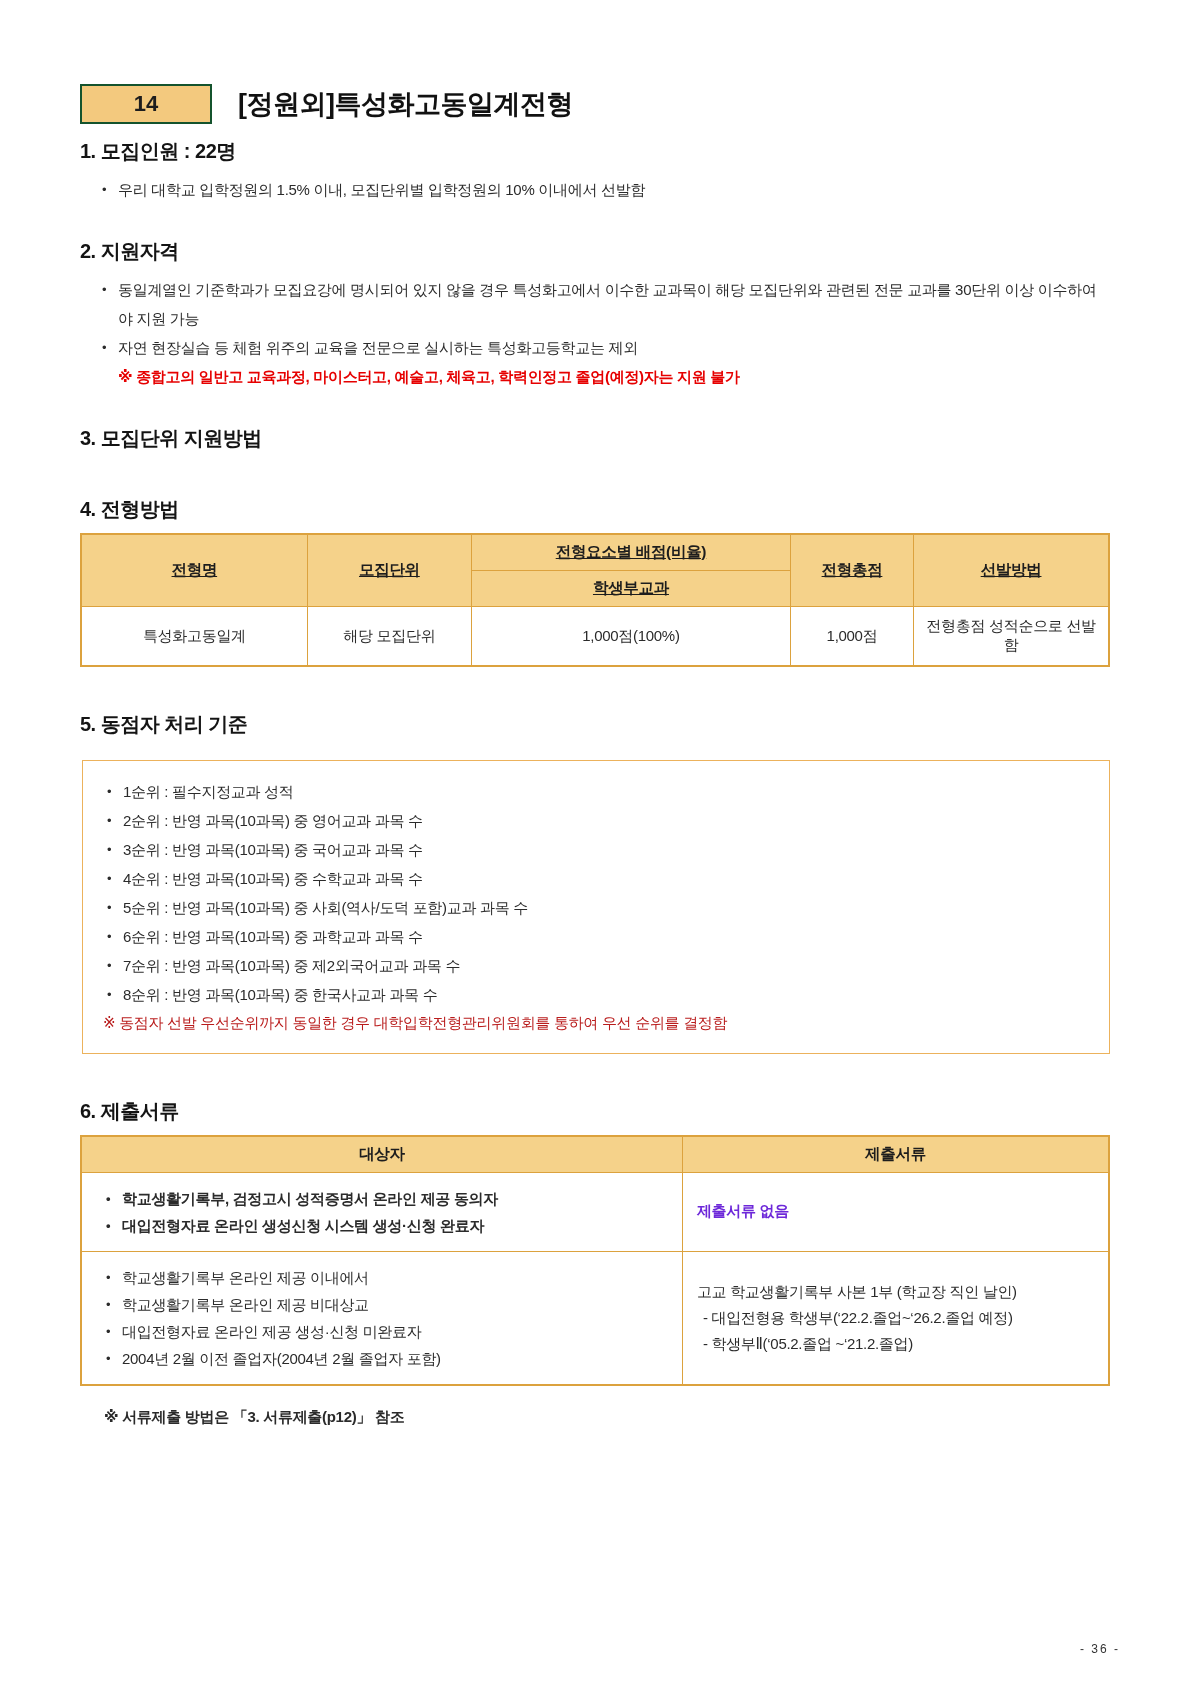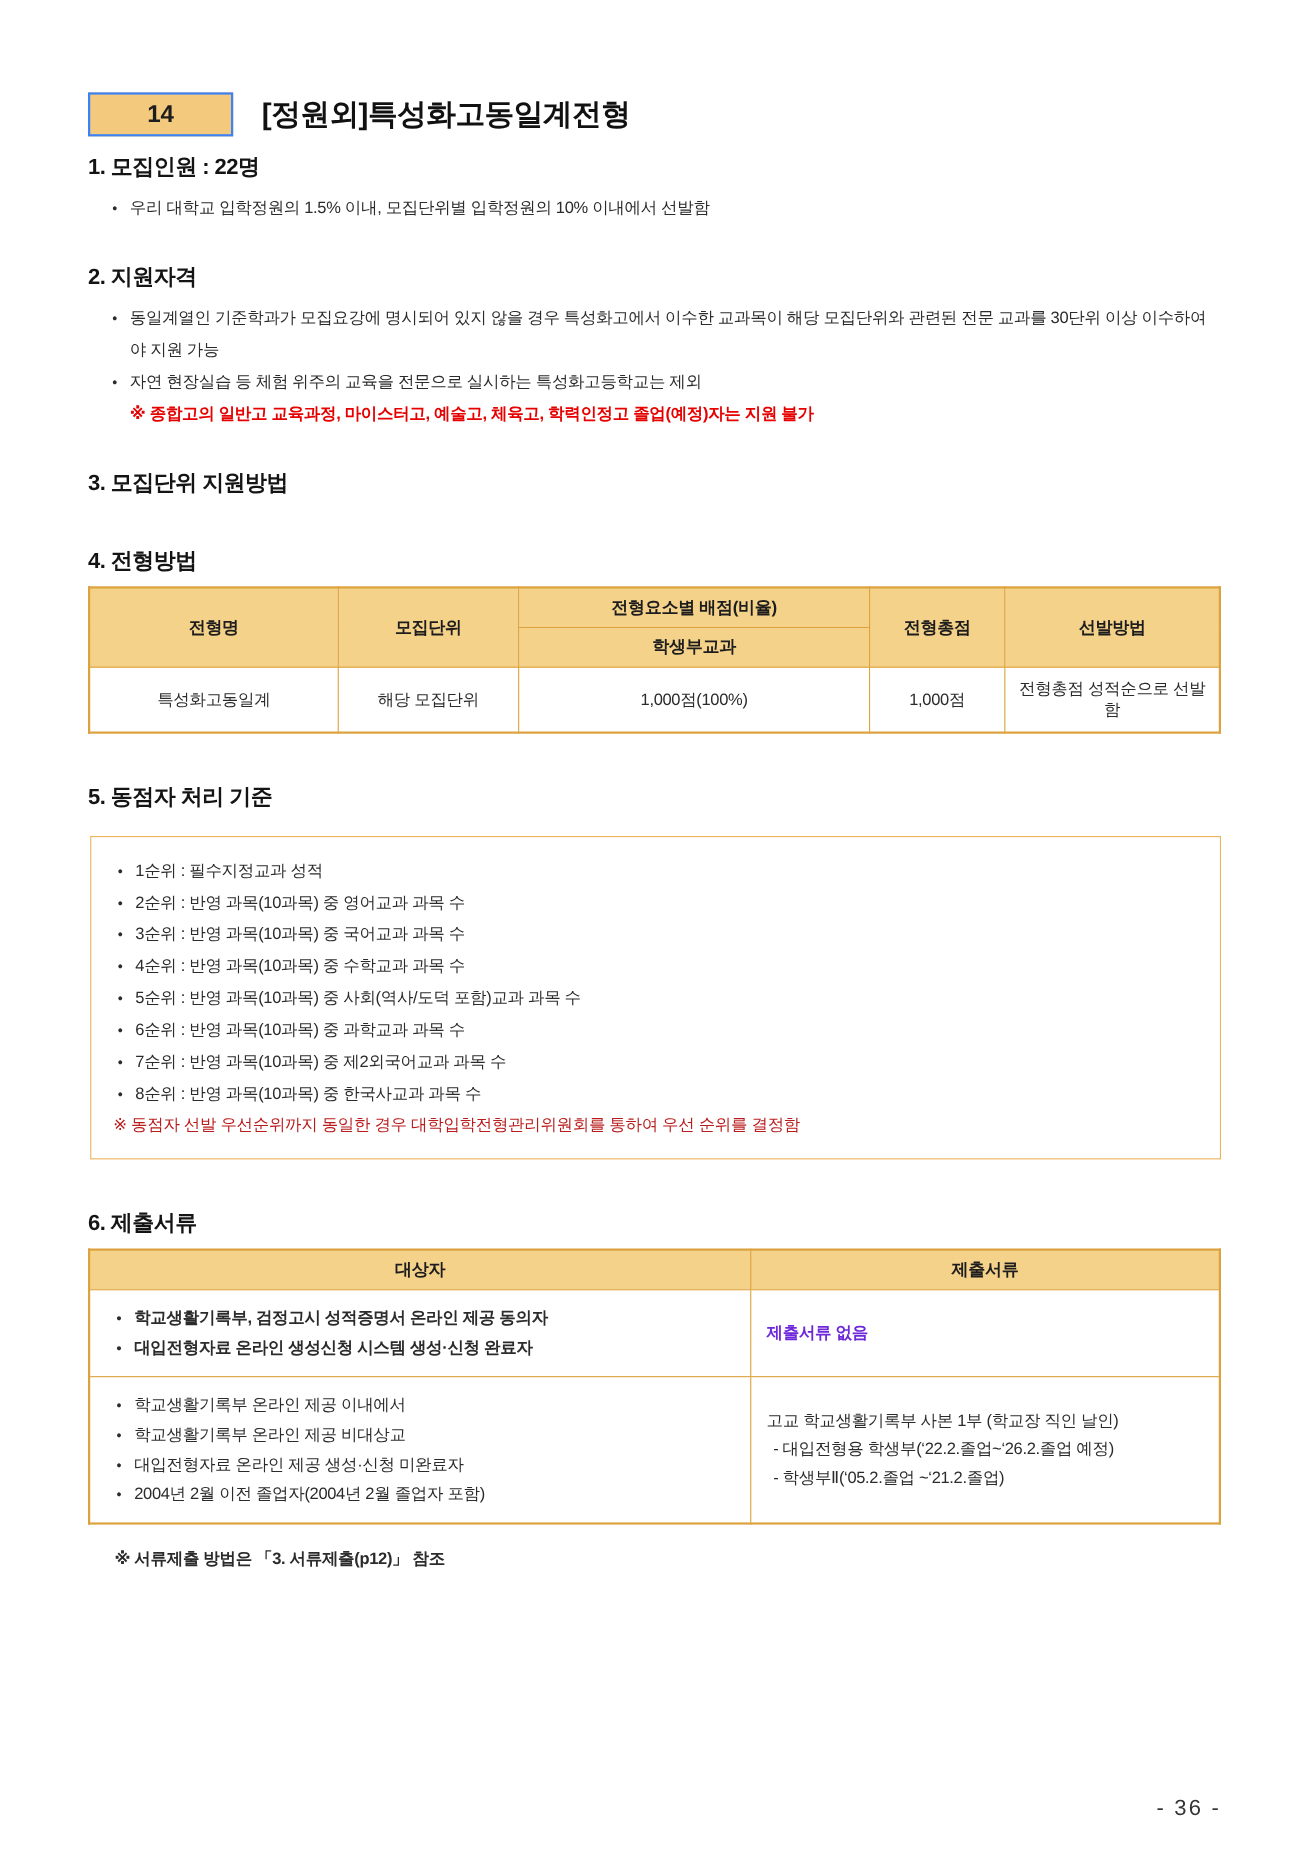--- a/index.html
+++ b/index.html
@@ -10,21 +10,21 @@
     font-family: "Liberation Sans", "DejaVu Sans", sans-serif;
     color: #2b2b2b;
     position: relative;
   }
   .page { position: absolute; inset: 0; padding: 84px 80px 0 80px; }
 
   
   .doc-header { display: flex; align-items: center; margin-bottom: 14px; }
   .num-box {
     width: 132px; height: 40px;
-    background: #f3c97e; border: 2px solid #3b82f6;
+    background: #f3c97e; border: 2px solid #14532d;
     display: flex; align-items: center; justify-content: center;
     font-size: 22px; font-weight: bold; color: #1d1d1d;
   }
   .doc-title { font-size: 27px; font-weight: bold; color: #111; margin-left: 26px; letter-spacing: -0.5px; }
 
   
   .sec { margin: 0; }
   .sec-heading {
     font-size: 20px; font-weight: bold; color: #141414;
     margin: 0 0 10px 0; letter-spacing: -0.5px;
@@ -50,21 +50,21 @@
 
   
   table { border-collapse: collapse; width: 100%; }
   table, th, td { border: 1px solid #dca23e; }
   table { border-width: 2px; }
   th {
     background: #f5d28a; font-size: 15.5px; font-weight: bold; color: #1d1d1d;
     text-align: center; padding: 7px 4px; letter-spacing: -0.3px;
   }
   td { font-size: 15px; color: #2b2b2b; text-align: center; padding: 10px 6px; letter-spacing: -0.3px; }
-  .t4 th { height: 35px; }
+  .t4 th { height: 35px; text-decoration: underline; }
   .t4 td { height: 48px; }
 
   
   .t6 td { text-align: left; vertical-align: middle; padding: 12px 14px; }
   .t6 ul.bullets { padding-left: 10px; }
   .t6 ul.bullets li { line-height: 27px; }
   .blue-strong { color: #6d28d9; font-weight: bold; }
   .docs-line { font-size: 15px; line-height: 26px; }
   .docs-sub { font-size: 15px; line-height: 26px; padding-left: 6px; }
 
@@ -72,22 +72,22 @@
   .tie-box {
     border: 1px solid #ecb25c; padding: 16px 20px; margin-left: 2px;
   }
   .tie-box ul.bullets { padding-left: 4px; }
   .tie-box li { line-height: 27.5px; }
   .tie-note { font-size: 15px; line-height: 27.5px; color: #b91c1c; letter-spacing: -0.3px; }
 
   .footnote { font-size: 15px; color: #2b2b2b; padding-left: 24px; letter-spacing: -0.3px; font-weight: bold; }
 
   .page-number {
-    position: absolute; right: 80px; bottom: 26px;
-    font-size: 20px; color: #333; letter-spacing: 2px;
+    position: absolute; right: 70px; bottom: 26px;
+    font-size: 12px; color: #333; letter-spacing: 2px;
   }
 </style>
 </head>
 <body>
 
 <div class="page">
 
   <div class="doc-header">
     <div class="num-box">14</div>
     <div class="doc-title">[정원외]특성화고동일계전형</div>

